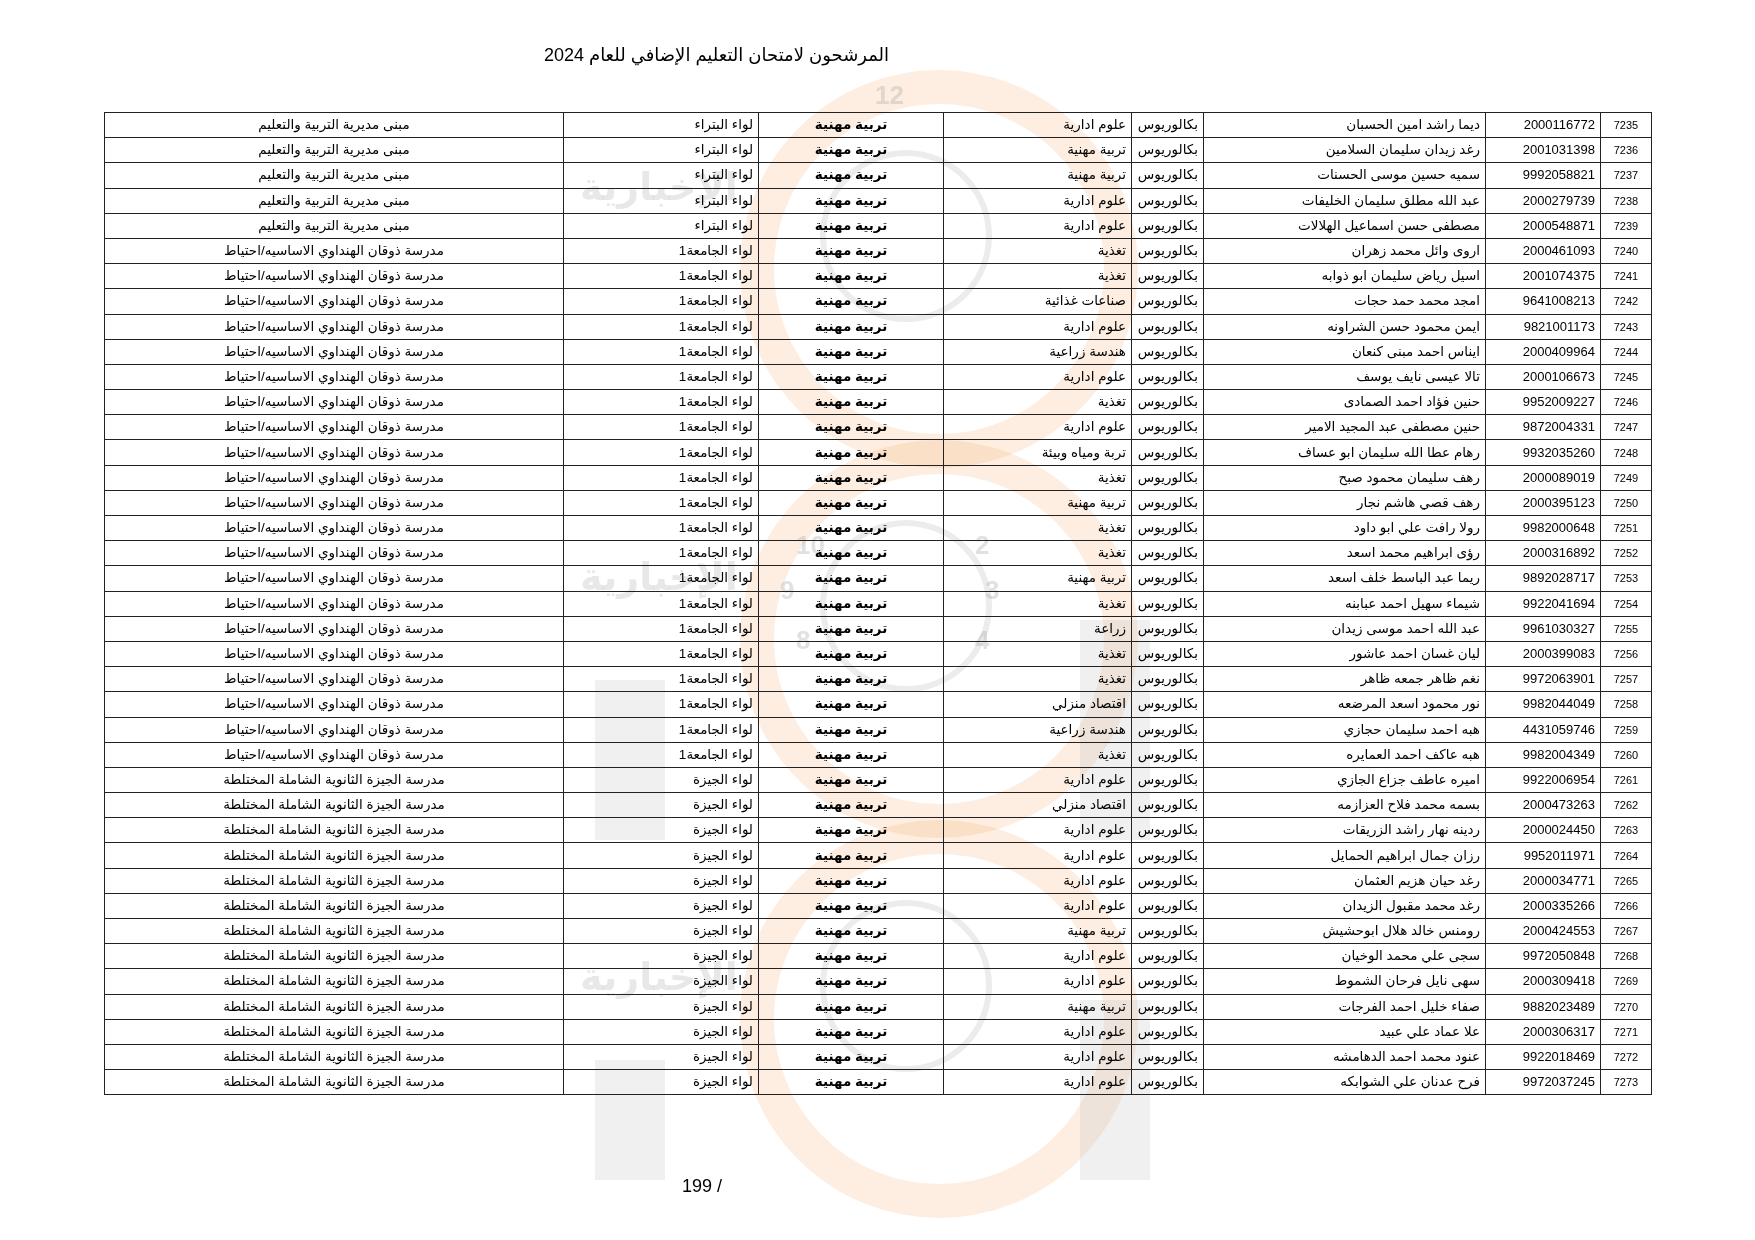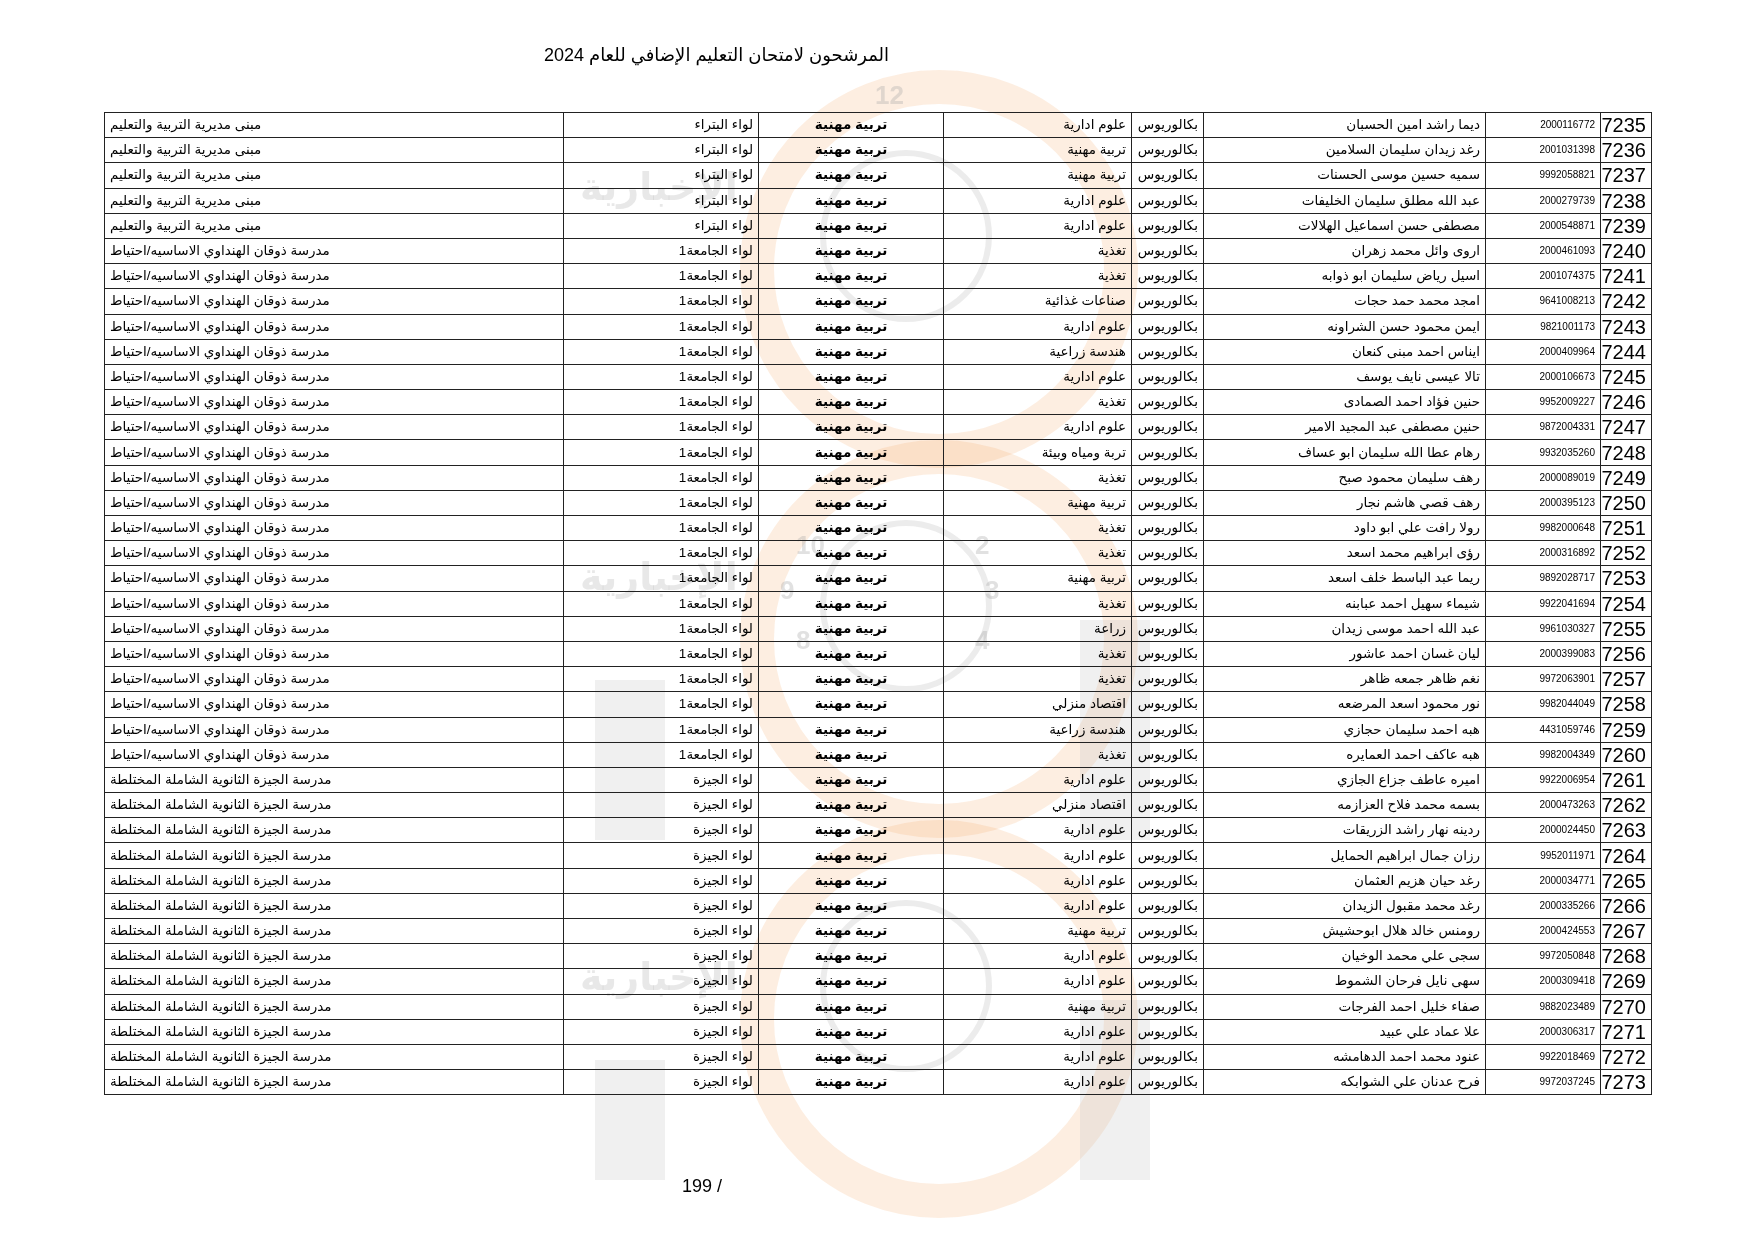--- a/index.html
+++ b/index.html
@@ -6,28 +6,28 @@
   body { width:1755px; height:1240px; position:relative; overflow:hidden; font-family:"Liberation Sans", "DejaVu Sans", sans-serif; color:#000; }
   .watermark { position:absolute; pointer-events:none; }
   .wm-ring { border-radius:50%; border:34px solid rgba(244,160,90,0.18); }
   .wm-inner { border-radius:50%; border:6px solid rgba(170,170,170,0.22); }
   .wm-text { color:rgba(190,190,190,0.35); font-weight:bold; font-size:38px; }
   .wm-num { color:rgba(170,170,170,0.35); font-size:26px; font-weight:bold; }
   .wm-bar { background:rgba(200,200,200,0.28); }
   .title { position:absolute; top:44px; left:0; width:1433px; text-align:center; font-size:18px; direction:rtl; }
   table.roster { position:absolute; top:112px; left:104px; width:1547px; border-collapse:collapse; table-layout:fixed; direction:rtl; font-size:13.5px; }
   table.roster td { border:1.5px solid #222; height:24.2px; padding:0 5px; white-space:nowrap; overflow:hidden; line-height:24px; }
-  td.c-idx { text-align:center; font-family:"Liberation Sans", sans-serif; font-size:20px;margin-top:19px; }
-  td.c-nat { text-align:right; font-family:"Liberation Sans", sans-serif; font-size:10px; }
+  td.c-idx { text-align:center; font-family:"Liberation Sans", sans-serif; font-size:11px;margin-top:19px; }
+  td.c-nat { text-align:right; font-family:"Liberation Sans", sans-serif; font-size:13px; }
   td.c-name { text-align:right; }
   td.c-deg { text-align:right; }
   td.c-spec { text-align:right; }
   td.c-exam { text-align:center; font-weight:bold; }
   td.c-dist { text-align:right; }
-  td.c-loc { text-align:left; padding-right:8px; }
+  td.c-loc { text-align:center; padding-right:8px; }
   .pagenum { position:absolute; top:1176px; left:0; width:1404px; text-align:center; font-size:18px; }
 </style>
 </head>
 <body>
 
 <div class="watermark" style="left:0;top:0;width:1755px;height:1240px;">
   <div class="watermark wm-ring" style="left:740px;top:70px;width:330px;height:330px;"></div>
   <div class="watermark wm-inner" style="left:820px;top:150px;width:160px;height:160px;"></div>
   <div class="watermark wm-ring" style="left:740px;top:440px;width:330px;height:330px;"></div>
   <div class="watermark wm-inner" style="left:820px;top:520px;width:160px;height:160px;"></div>

